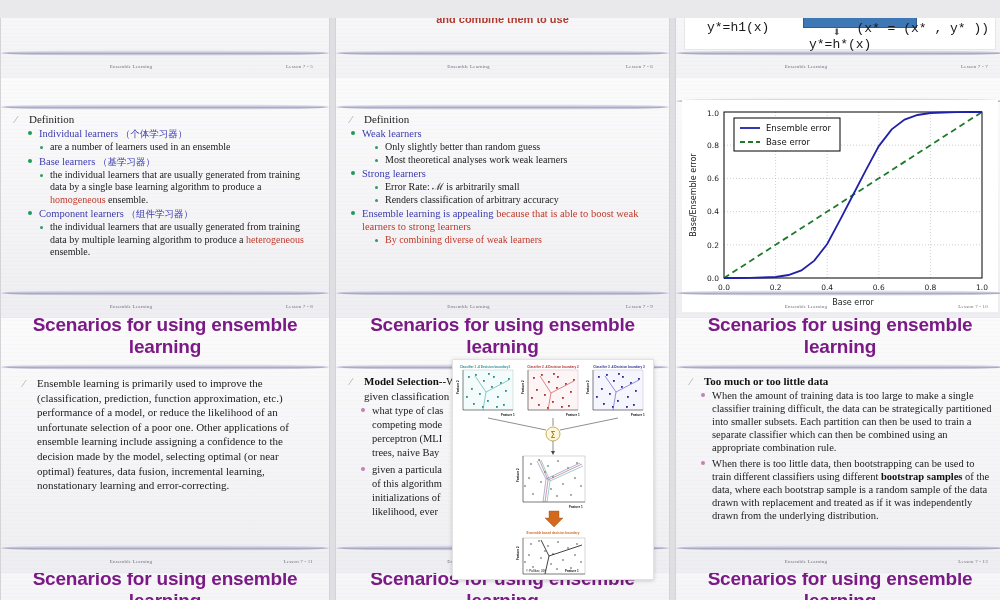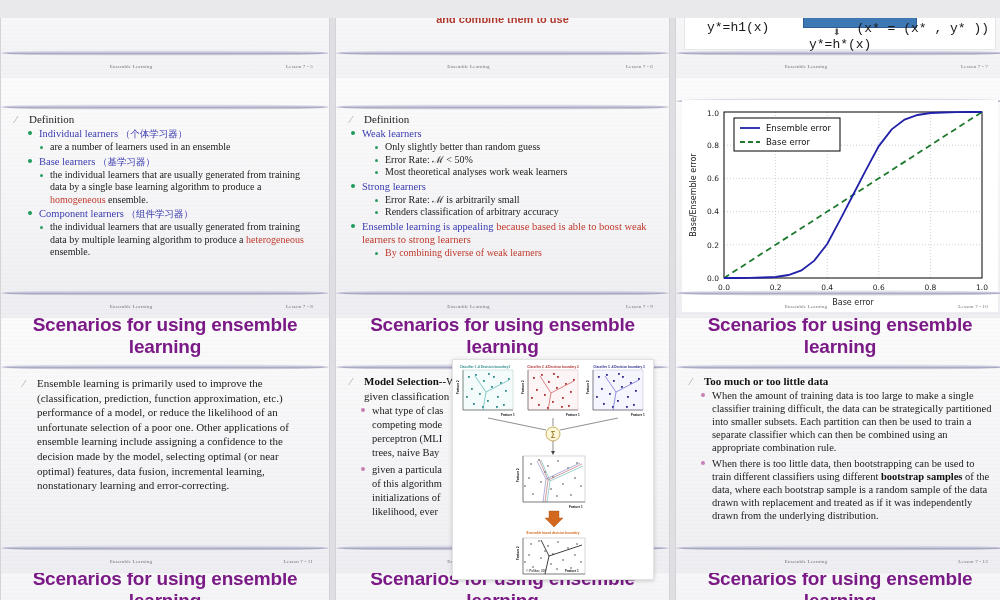--- a/index.html
+++ b/index.html
@@ -181,43 +181,39 @@
       <div class="l1" style="margin-left:0;">
         <span class="dot"></span>
         <span class="hd">Weak learners</span>
       </div>
       <div class="l2">
         <span class="dot sm"></span>
         <span class="txt">Only slightly better than random guess</span>
       </div>
       <div class="l2">
         <span class="dot sm"></span>
-        <span class="txt">Error Rate: ℳ  &lt; 50%</span>
-      </div>
-      <div class="l2">
-        <span class="dot sm"></span>
         <span class="txt">Most theoretical analyses work weak learners</span>
       </div>
 
       <div class="l1" style="margin-left:0;">
         <span class="dot"></span>
         <span class="hd">Strong learners</span>
       </div>
       <div class="l2">
         <span class="dot sm"></span>
         <span class="txt">Error Rate: ℳ is arbitrarily small</span>
       </div>
       <div class="l2">
         <span class="dot sm"></span>
         <span class="txt">Renders classification of arbitrary accuracy</span>
       </div>
 
       <div class="l1" style="margin-left:0;">
         <span class="dot"></span>
-        <span class="hd">Ensemble learning is appealing </span><span class="red">because based</span><span class="red"> is able to boost weak learners to strong learners</span>
+        <span class="hd">Ensemble learning is appealing </span><span class="red">because that</span><span class="red"> is able to boost weak learners to strong learners</span>
       </div>
       <div class="l2">
         <span class="dot sm"></span>
         <span class="red">By combining diverse of weak learners</span>
       </div>
     </div>
     <div class="swoosh" style="bottom:22px;"></div>
     <div class="footer">
       <span class="fl">Ensemble Learning</span>
       <span class="fr">Lesson 7 - 9</span>

